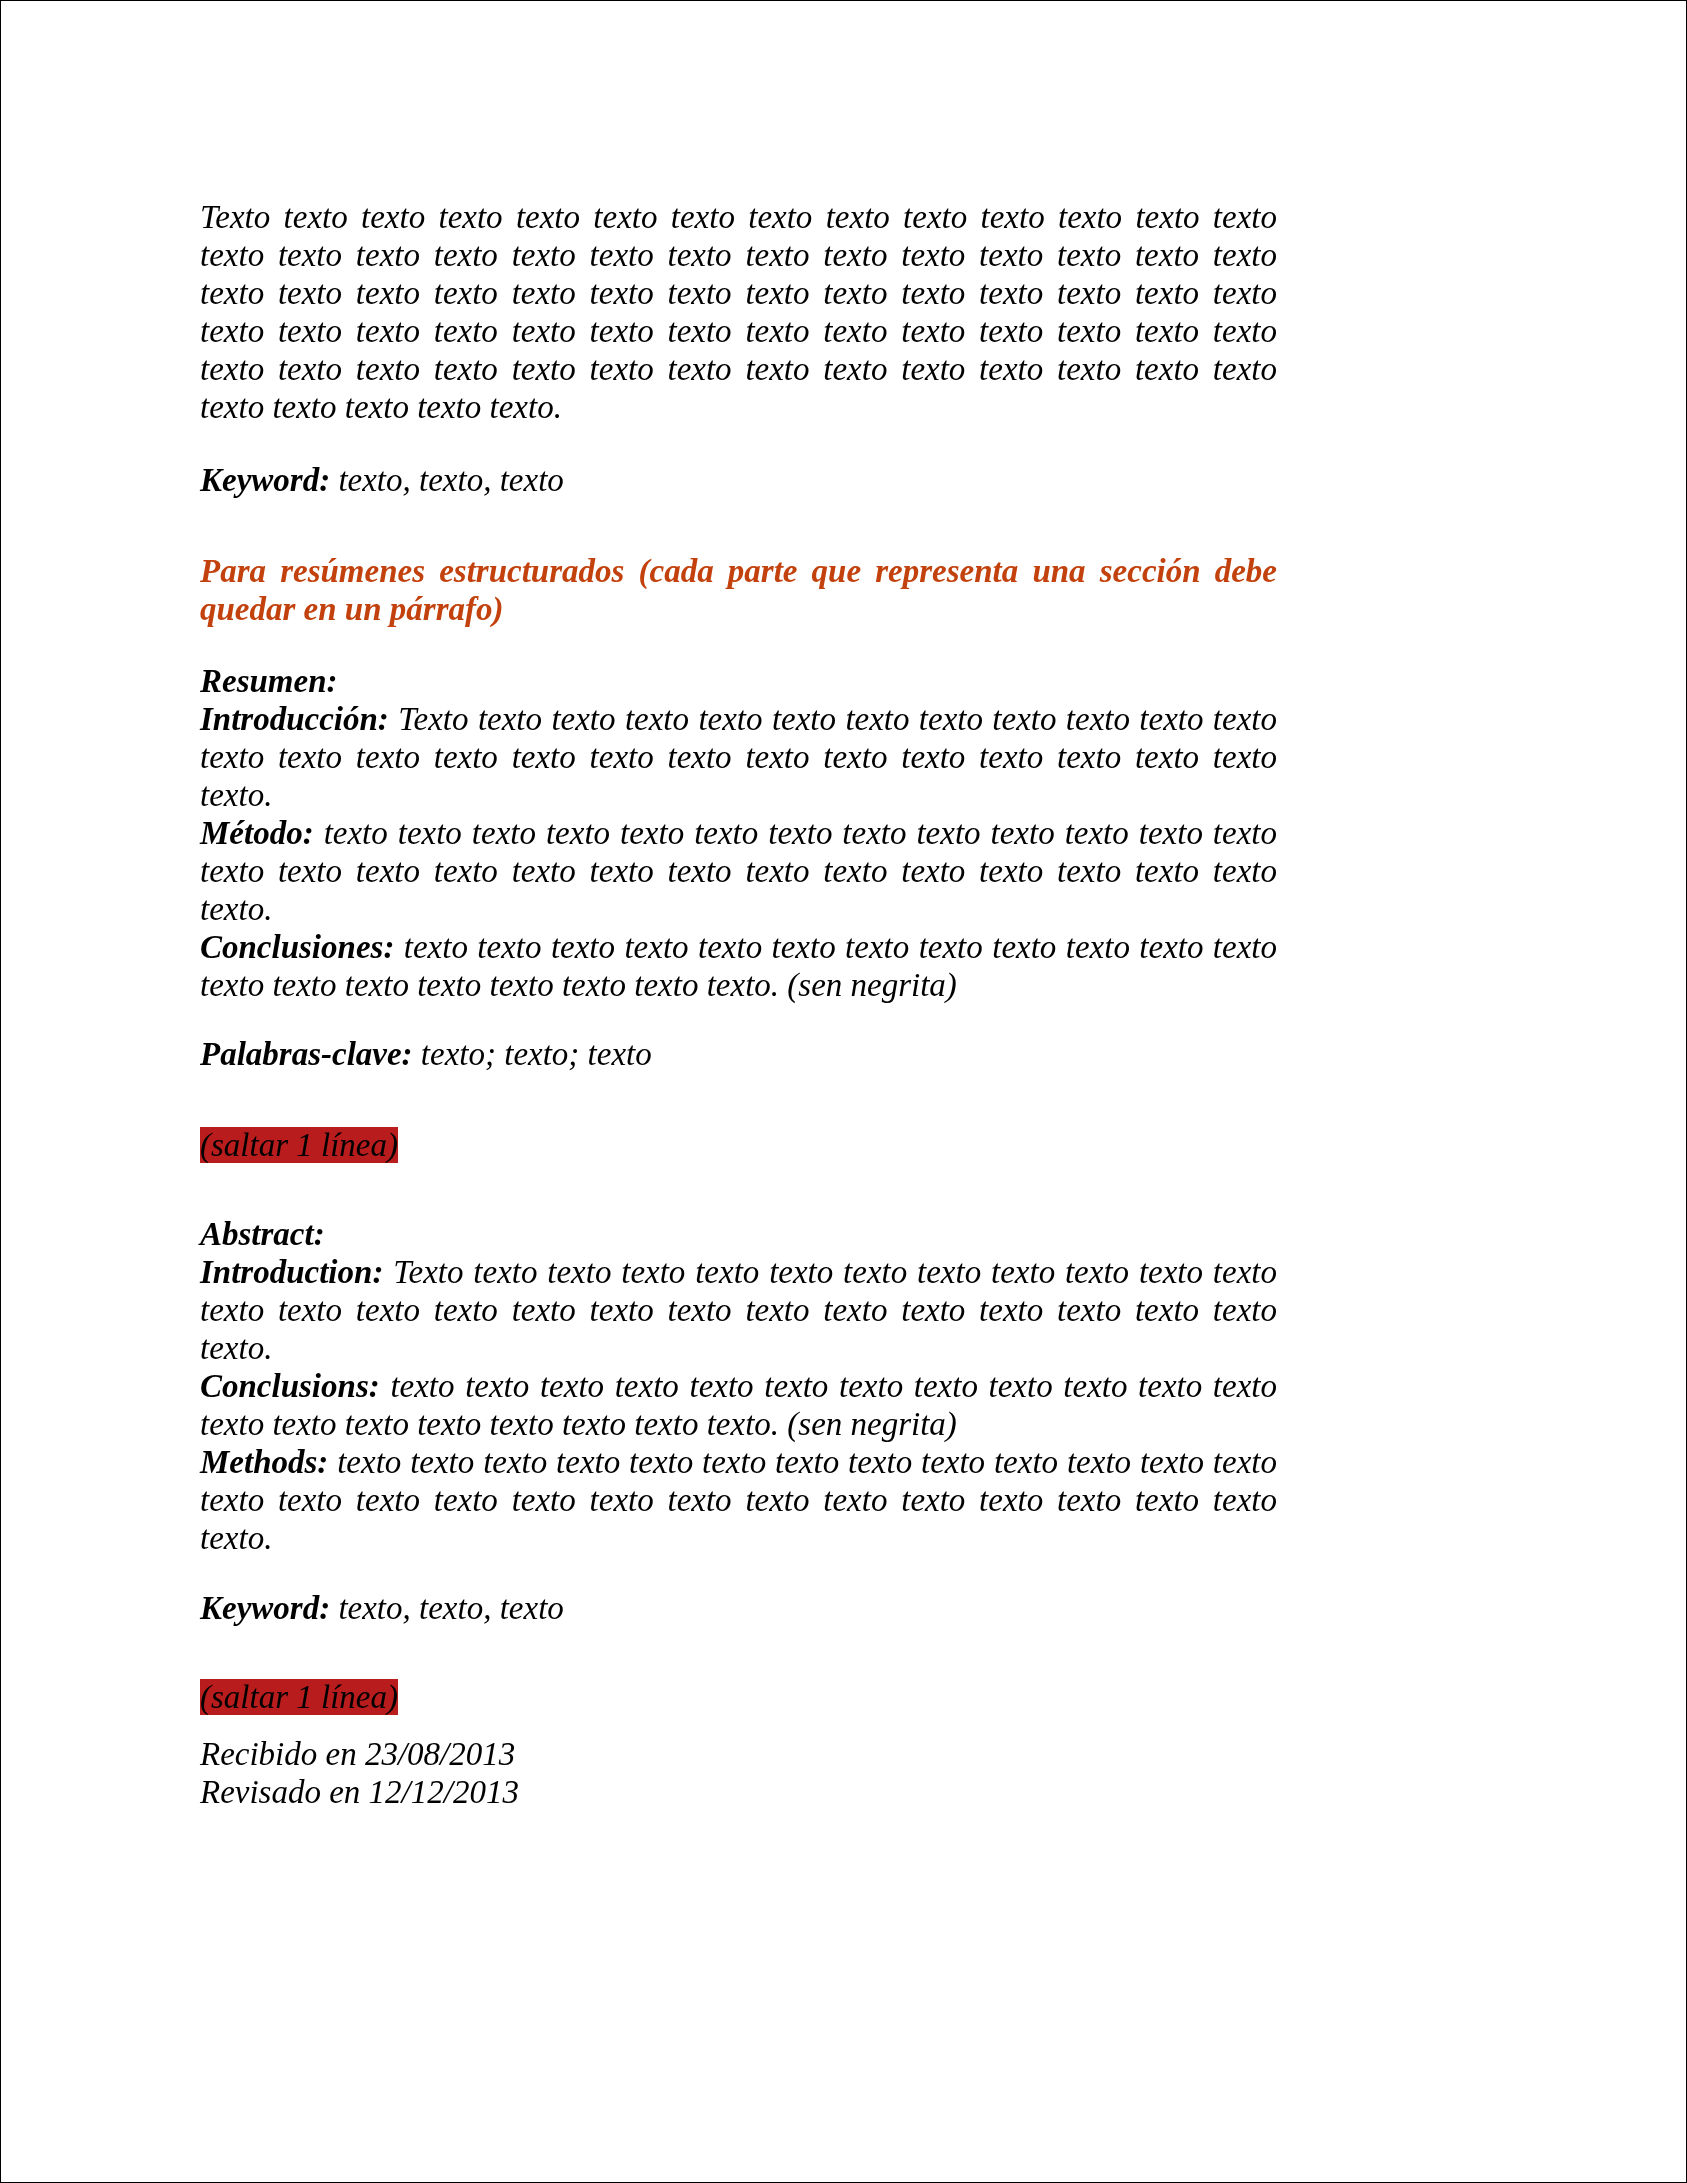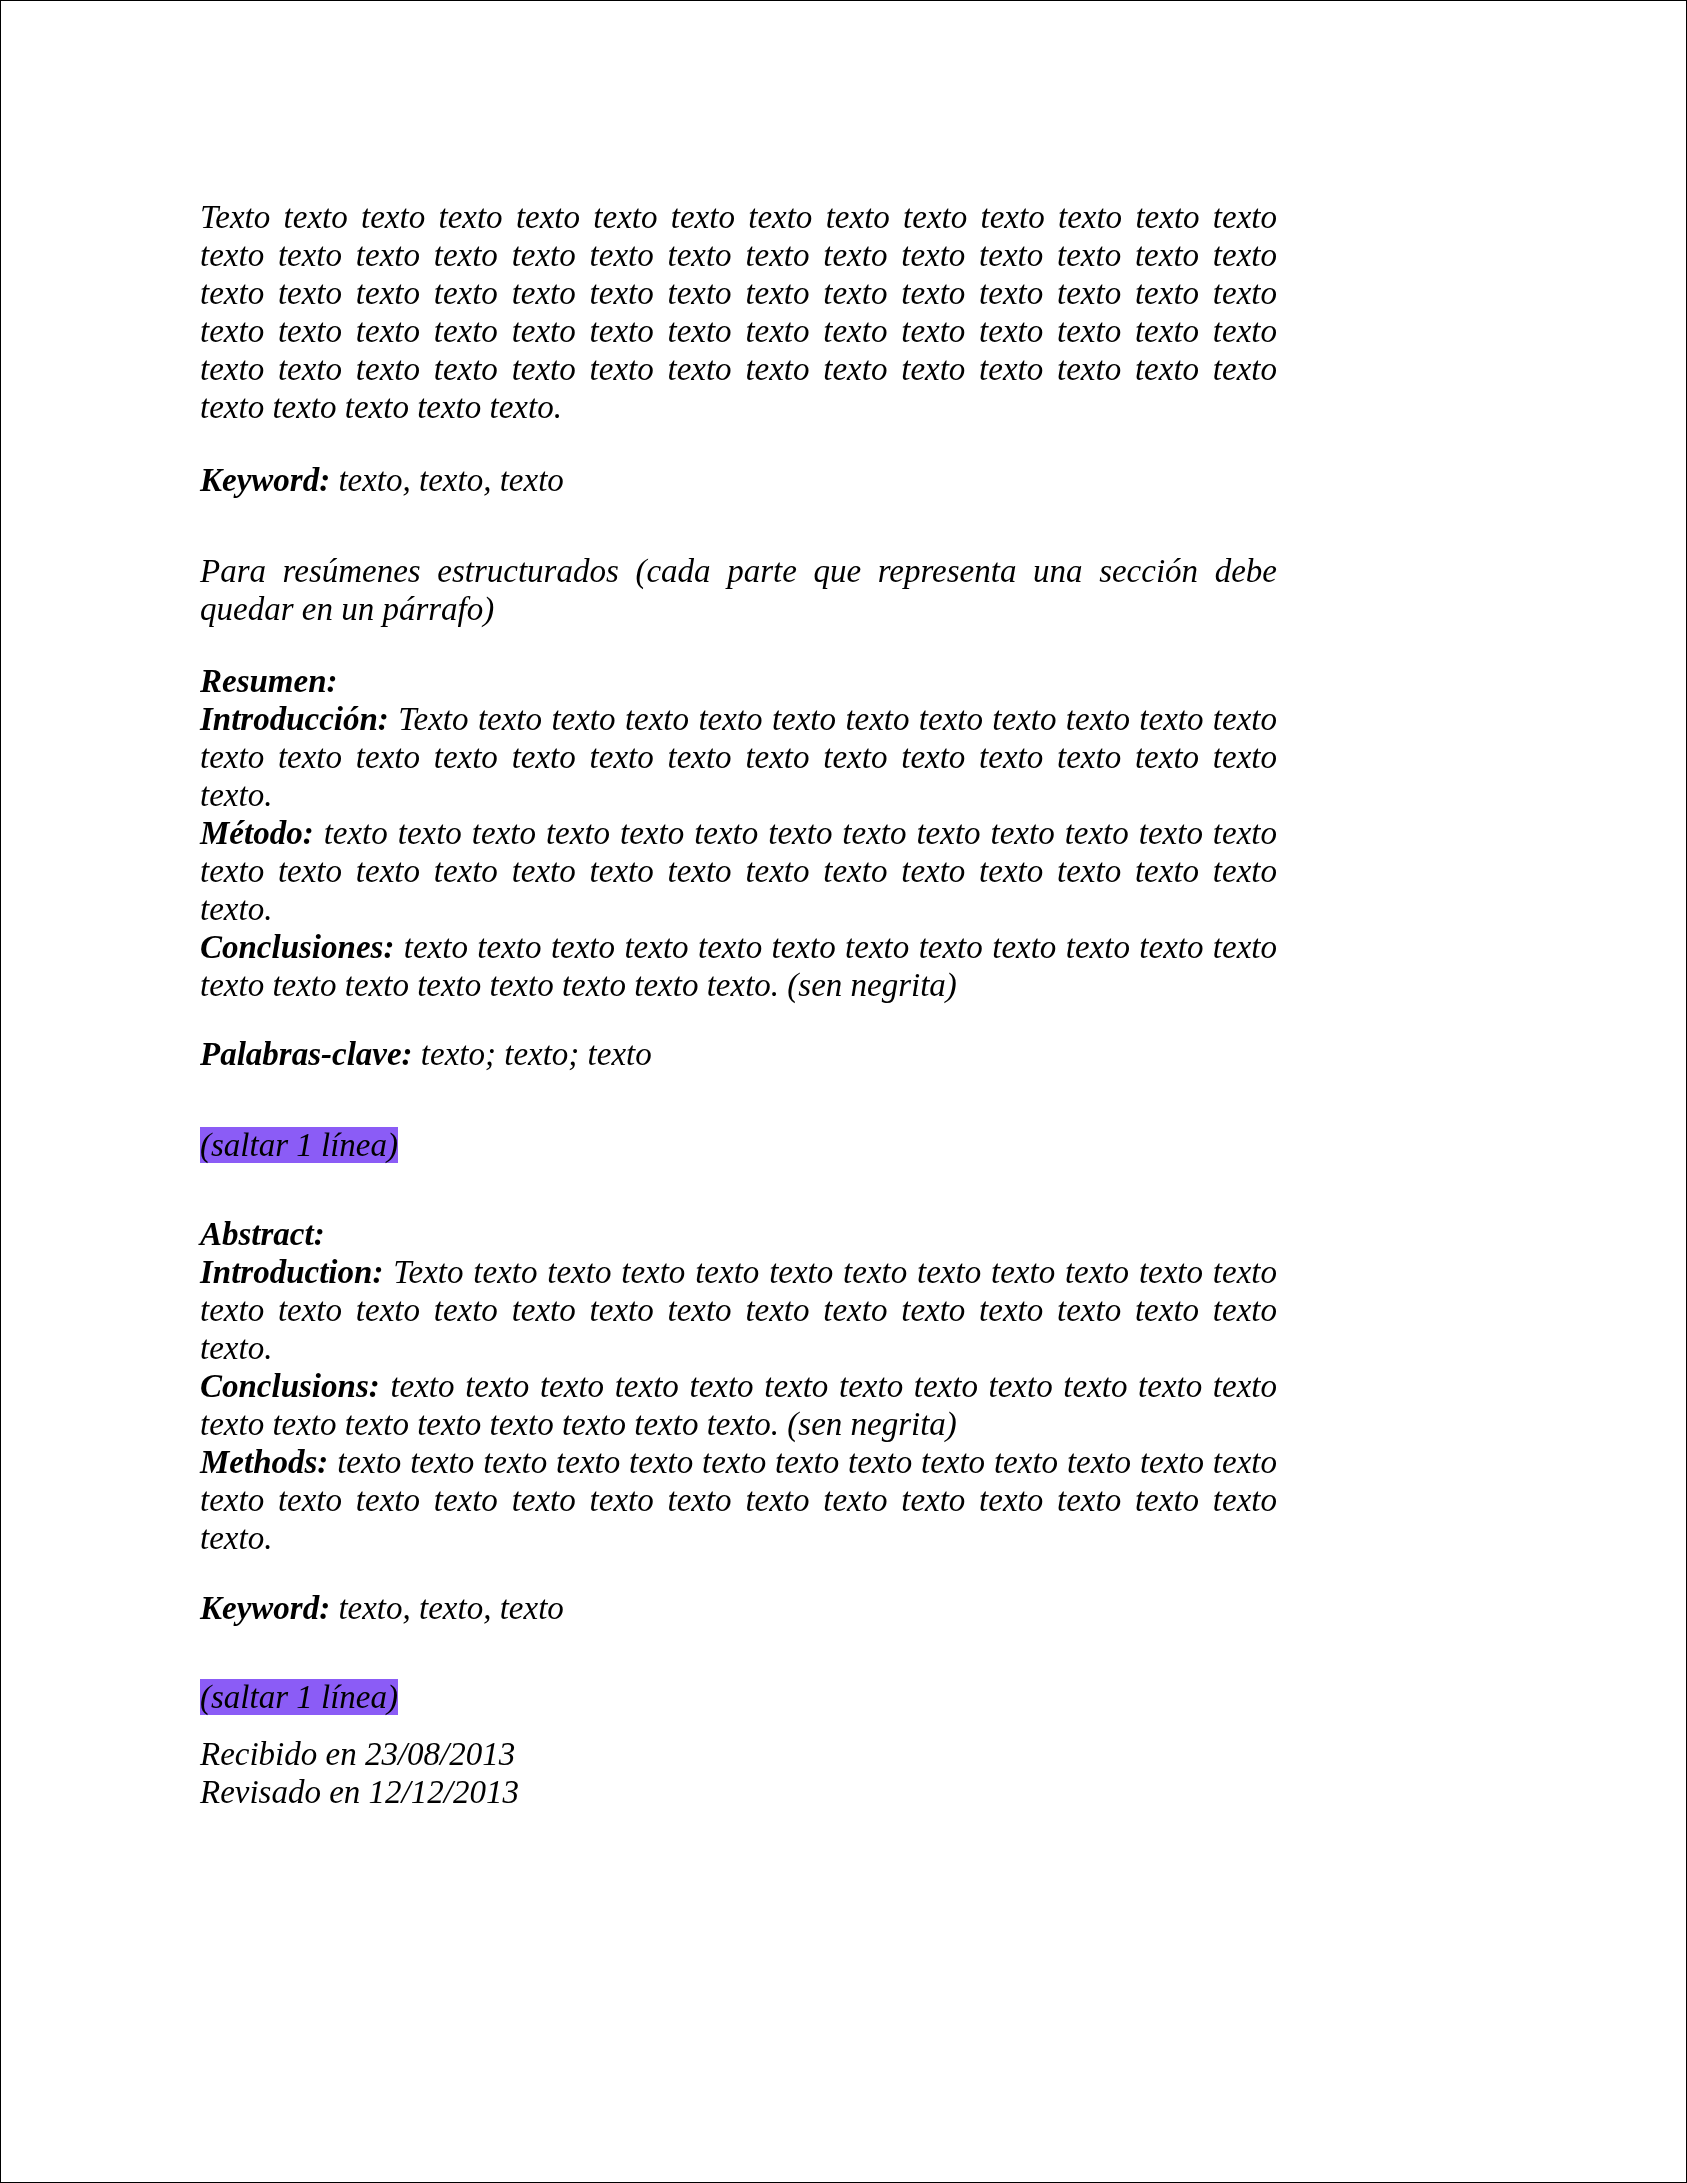--- a/index.html
+++ b/index.html
@@ -27,28 +27,28 @@
     margin: 0;
     text-align: justify;
     font-style: italic;
   }
   .justify-last {
     text-align: justify;
     text-align-last: left;
   }
   .b { font-weight: bold; }
   .note {
-    color: #000000;
-    font-weight: normal;
+    color: #c2410c;
+    font-weight: bold;
     font-style: italic;
     text-align: justify;
     margin: 0;
   }
   .hl {
-    background: #8b5cf6;
+    background: #b91c1c;
   }
   .block { position: absolute; left: 200px; width: 1077px; font-size: 33px; line-height: 38px; }
 </style>
 </head>
 <body>
 
 <div class="page-border"></div>
 
 <p class="block para justify-last" style="top:198px;">Texto texto texto texto texto texto texto texto texto texto texto texto texto texto texto texto texto texto texto texto texto texto texto texto texto texto texto texto texto texto texto texto texto texto texto texto texto texto texto texto texto texto texto texto texto texto texto texto texto texto texto texto texto texto texto texto texto texto texto texto texto texto texto texto texto texto texto texto texto texto texto texto texto texto texto.</p>
 

